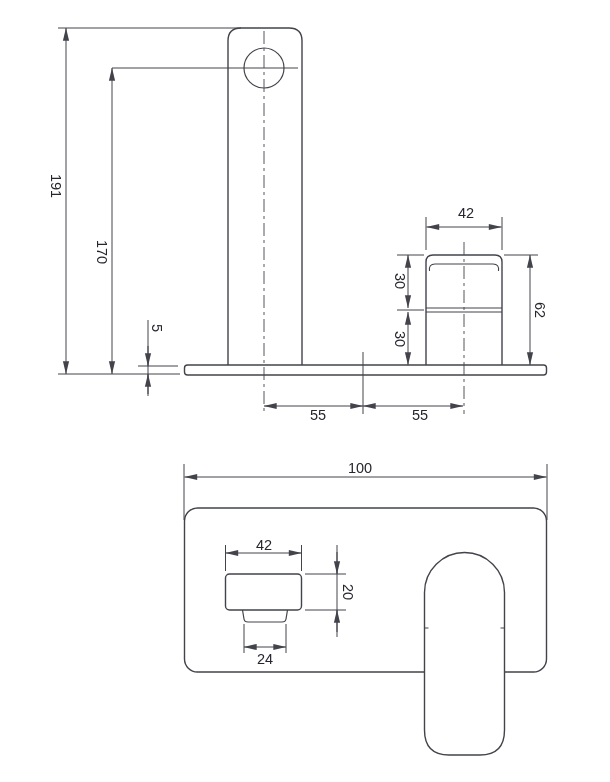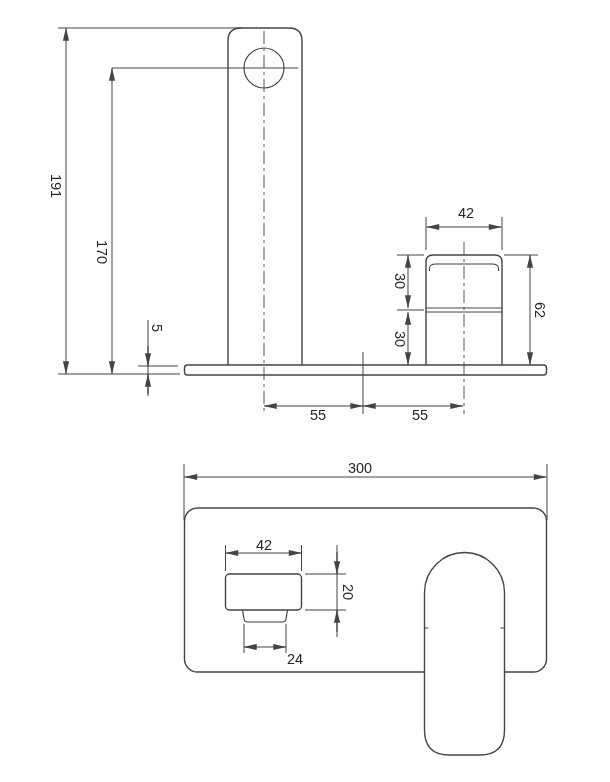--- a/index.html
+++ b/index.html
@@ -119,18 +119,18 @@
 
   <span class="dim-label vert" style="left:56px;top:186px;">191</span>
   <span class="dim-label vert" style="left:102px;top:252px;">170</span>
   <span class="dim-label vert" style="left:157px;top:328px;">5</span>
   <span class="dim-label" style="left:466px;top:213px;">42</span>
   <span class="dim-label vert" style="left:400px;top:281px;">30</span>
   <span class="dim-label vert" style="left:400px;top:339px;">30</span>
   <span class="dim-label vert" style="left:540px;top:310px;">62</span>
   <span class="dim-label" style="left:318px;top:415px;">55</span>
   <span class="dim-label" style="left:420px;top:415px;">55</span>
-  <span class="dim-label" style="left:360px;top:468px;">300</span>
+  <span class="dim-label" style="left:360px;top:468px;">100</span>
   <span class="dim-label" style="left:264px;top:545px;">42</span>
   <span class="dim-label vert" style="left:348px;top:592px;">20</span>
-  <span class="dim-label" style="left:265px;top:659px;margin-left:30px;">24</span>
+  <span class="dim-label" style="left:265px;top:659px;">24</span>
 
 </div>
 
 </body></html>

